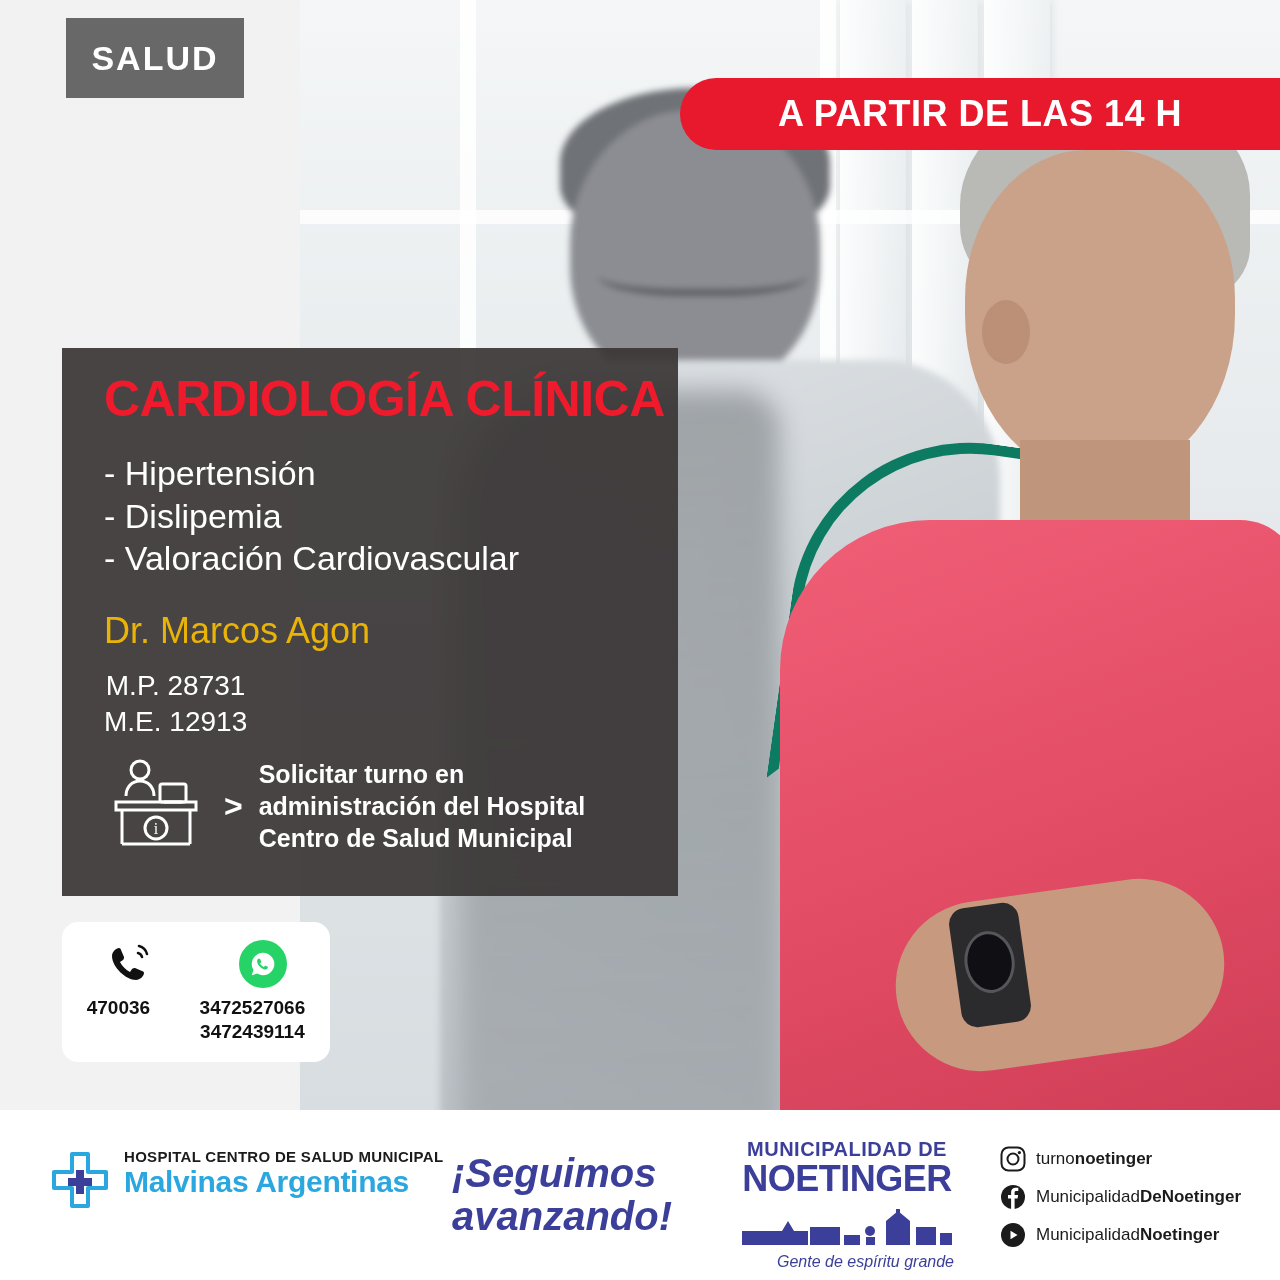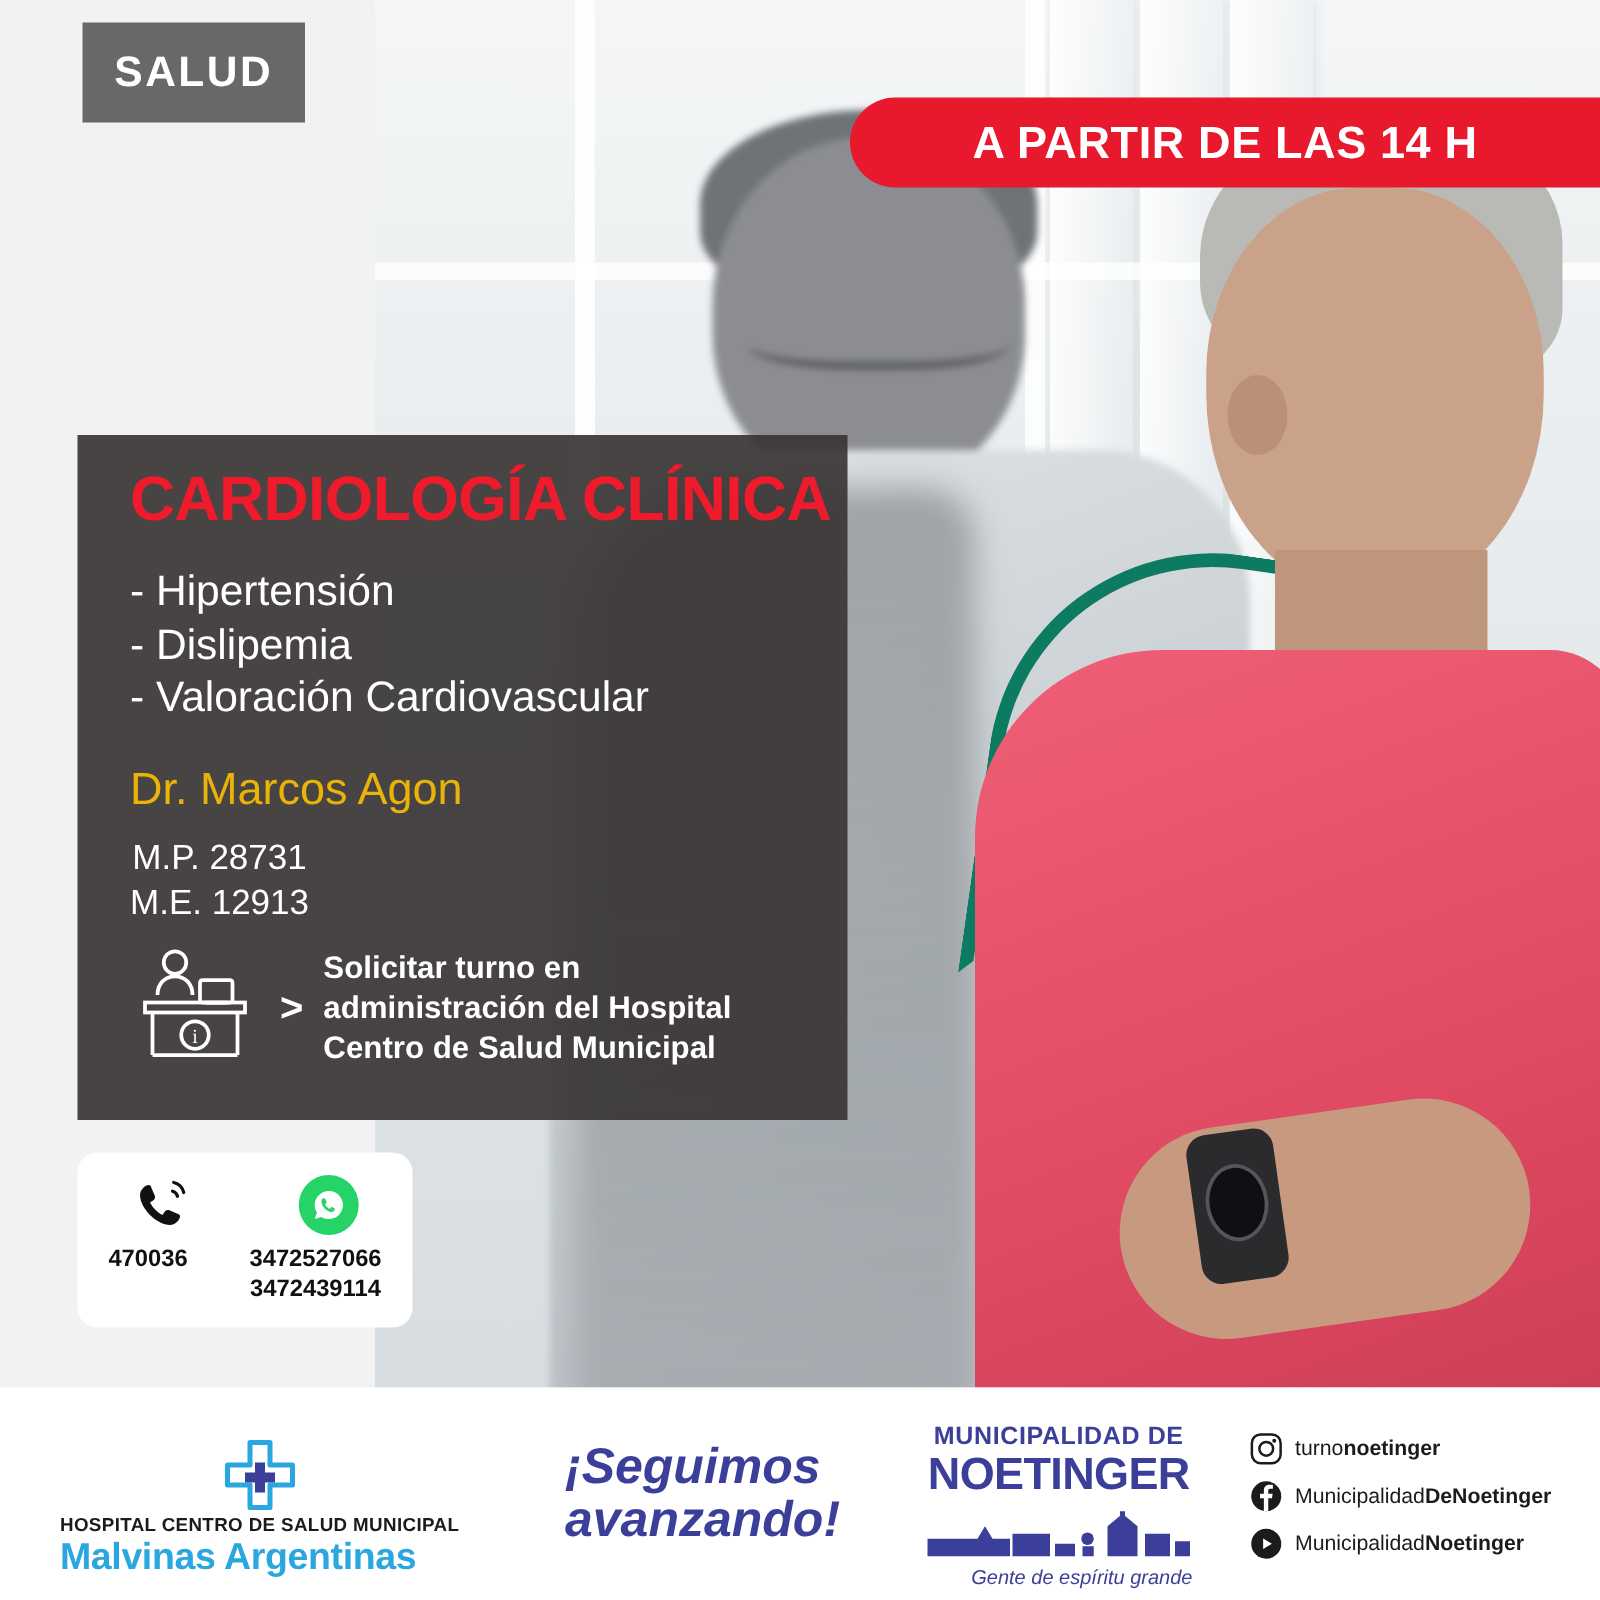--- a/index.html
+++ b/index.html
@@ -328,21 +328,21 @@
   .footer {
     position: absolute;
     left: 0; top: 1110px;
     width: 1280px; height: 170px;
     background: #ffffff;
     display: flex;
     align-items: center;
   }
   .hospital-logo {
     position: absolute; left: 48px; top: 38px;
-    display: flex; align-items: center;  flex-direction: column;
+    display: flex; gap: 12px;
   }
   .cross-mark { width: 64px; height: 64px; }
   .hospital-text .l1 {
     font-size: 15px; font-weight: bold; color: #1b1b1b; letter-spacing: .3px;
   }
   .hospital-text .l2 {
     font-size: 30px; font-weight: bold; color: #2aa7df; letter-spacing: -.3px;
   }
   .slogan {
     position: absolute; left: 452px; top: 42px;

